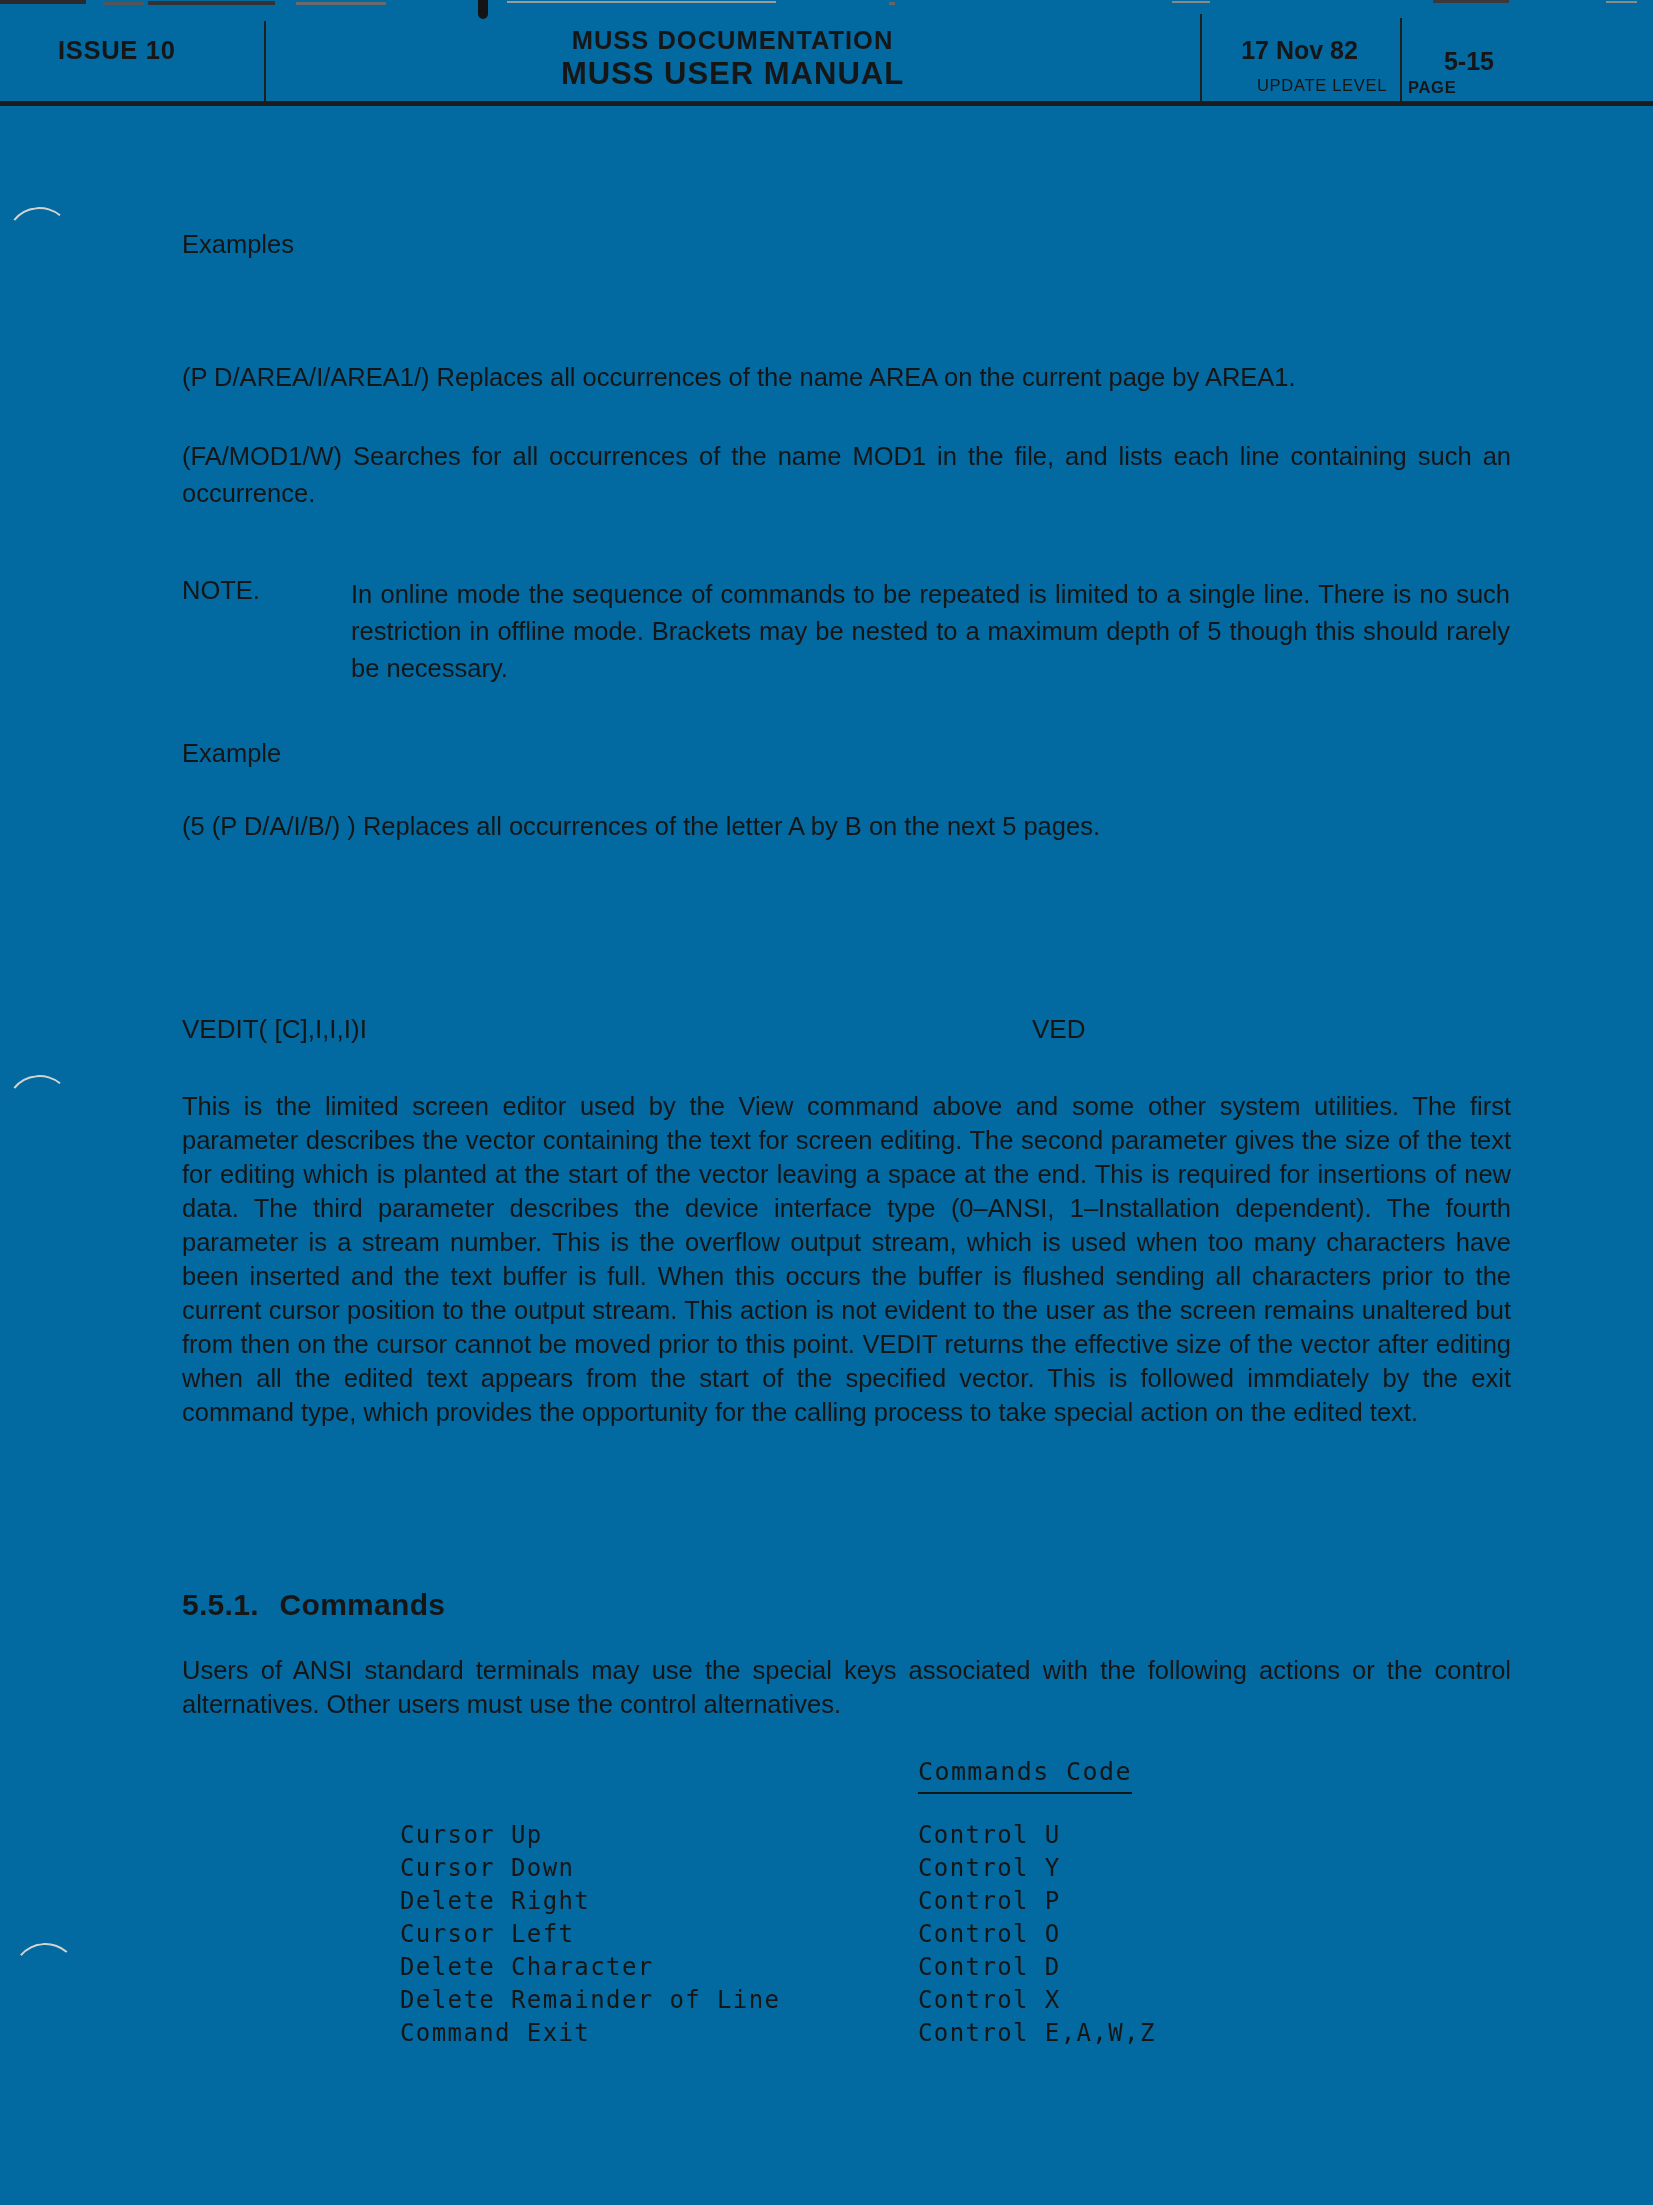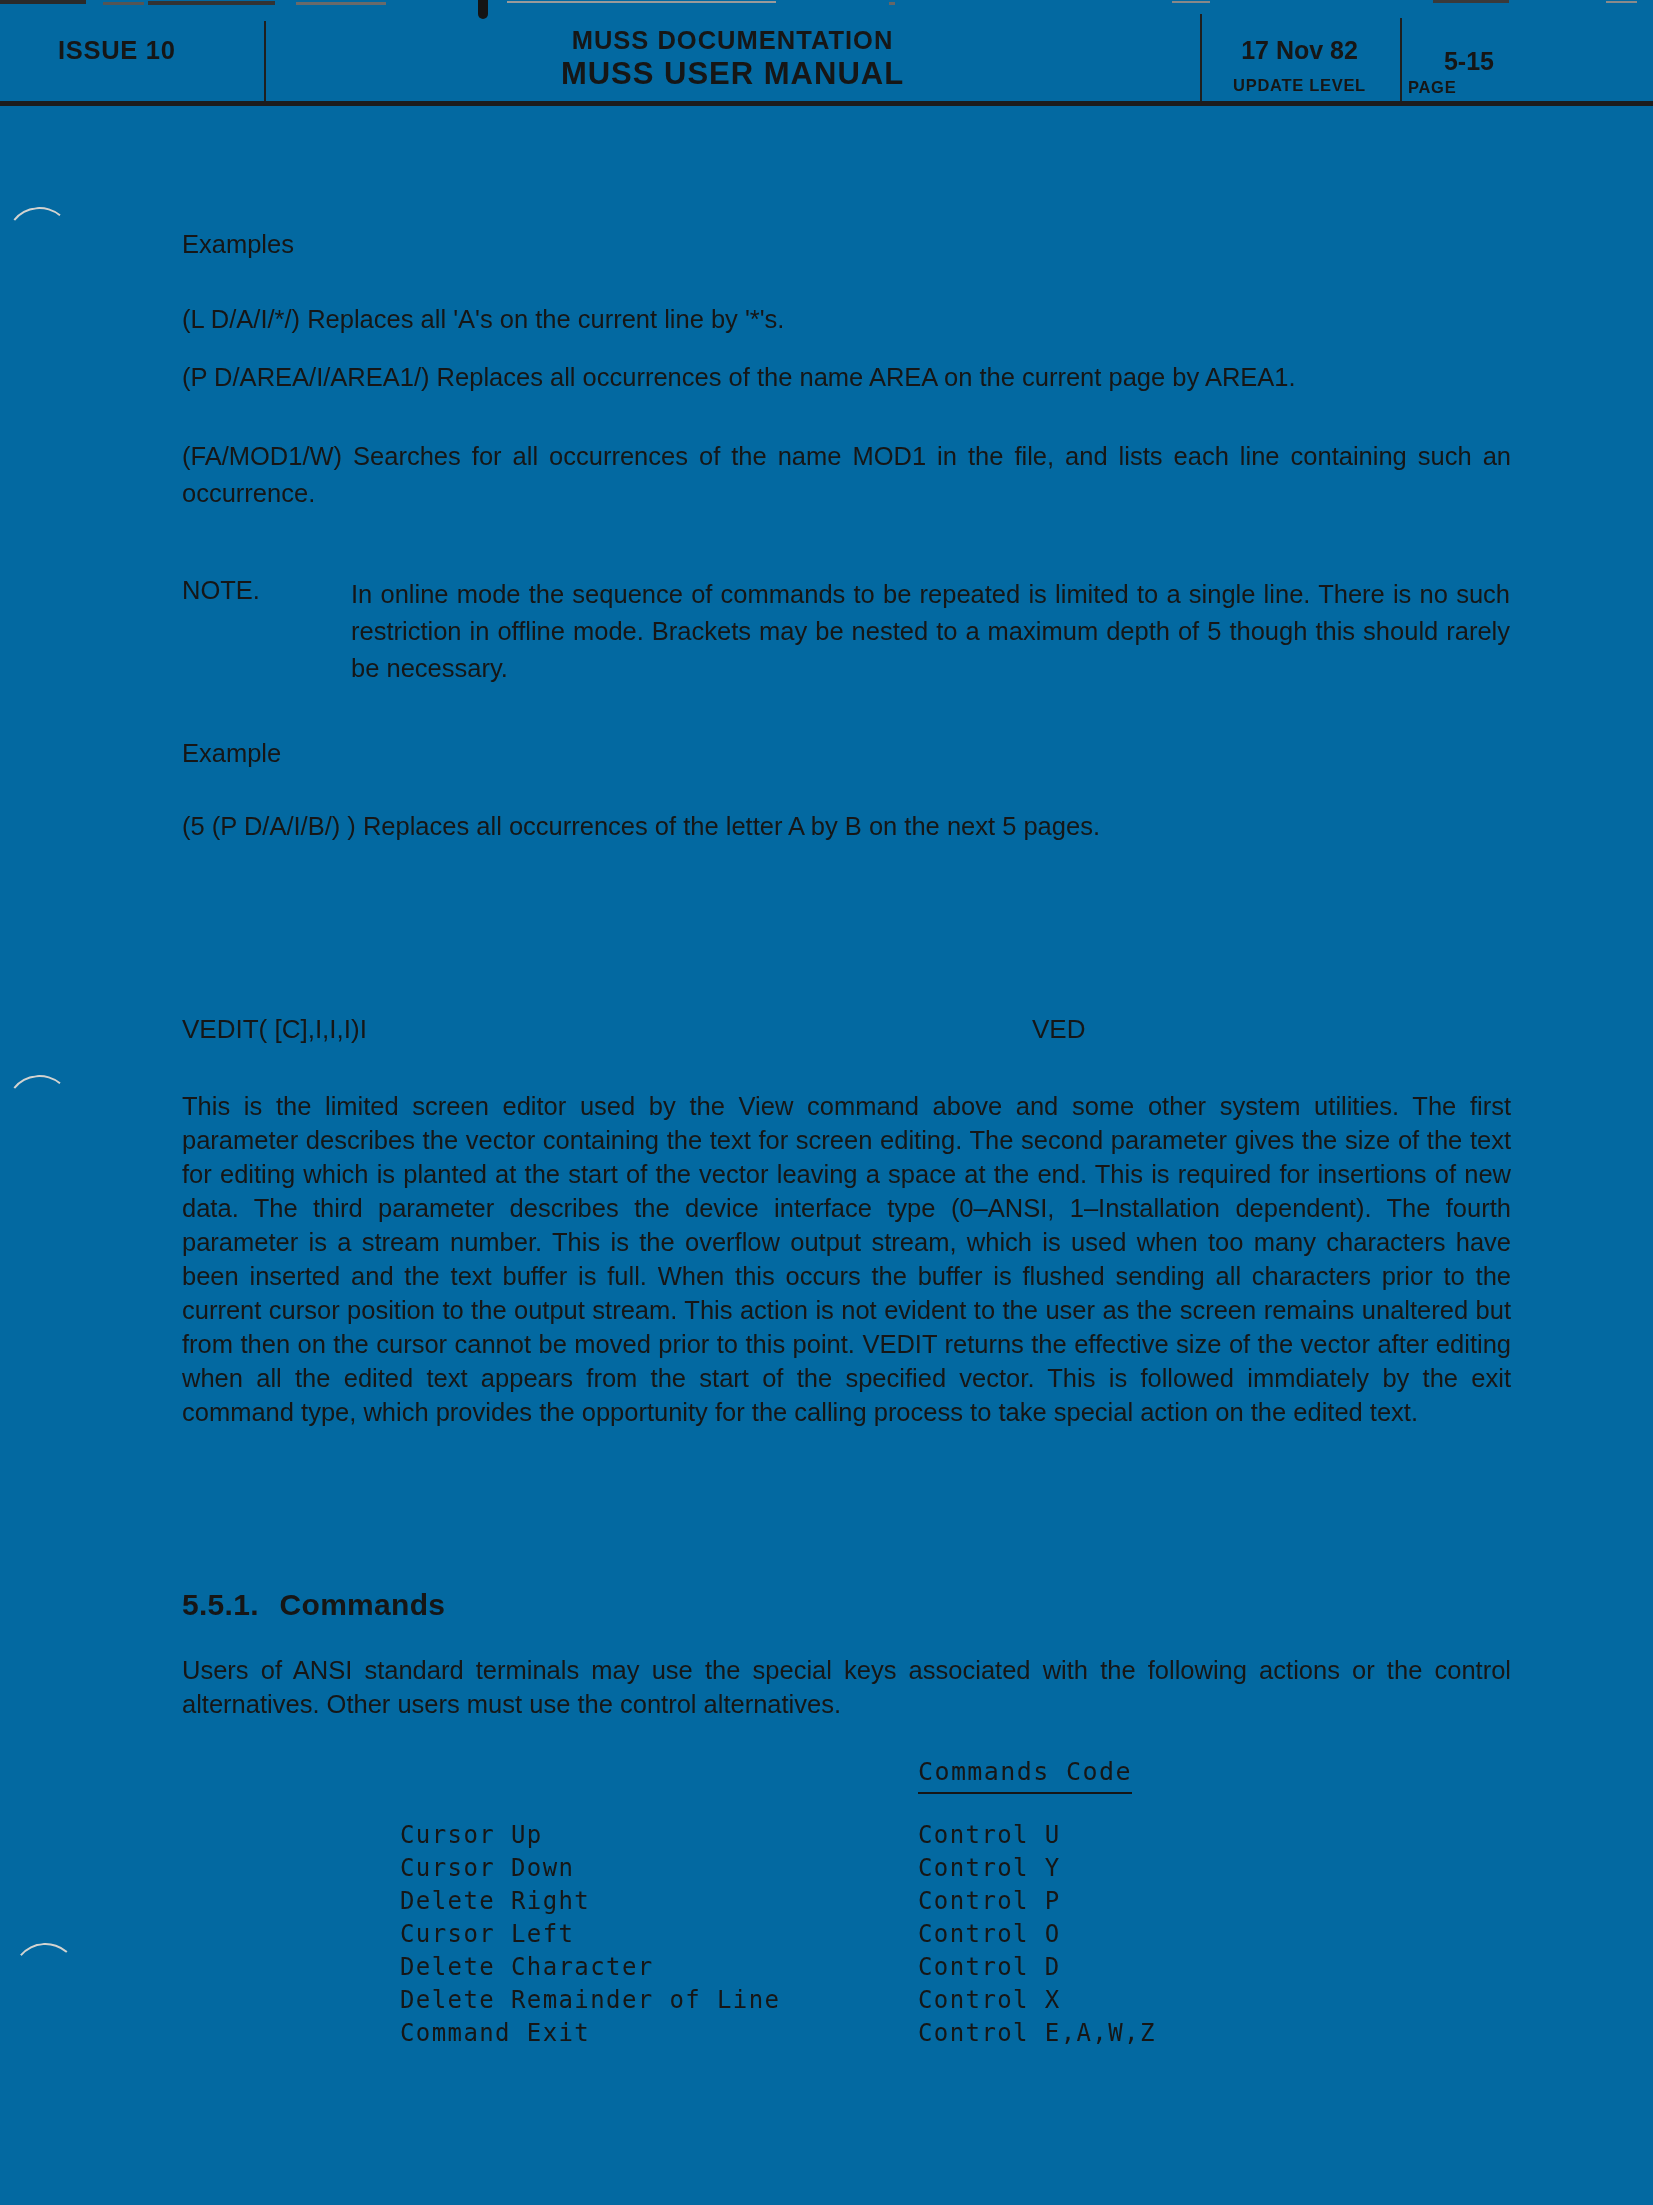--- a/index.html
+++ b/index.html
@@ -18,21 +18,21 @@
   .vline { width:2.1px; background:#1f1f1f; }
   .v1 { left:264px; top:20.7px;  height:80px; }
   .v2 { left:1200px; top:13.8px; height:87px; }
   .v3 { left:1400px; top:18px; height:83px; }
 
   .issue { left:58px; top:36px; font-size:25.5px; font-weight:bold; letter-spacing:0.7px; }
   .title-block { left:264px; top:26px; width:937px; text-align:center; font-weight:bold; }
   .title-1 { font-size:25.5px; letter-spacing:1px; }
   .title-2 { font-size:31px; letter-spacing:1px; margin-top:1.4px; }
   .update-date  { left:1200px; top:36px;  width:199px; text-align:center; font-size:25px; font-weight:bold; }
-  .update-label { left:1200px; top:76px; width:199px; text-align:center; font-size:16.5px; font-weight:bold; letter-spacing:0.7px; }
+  .update-label { left:1200px; top:76px; width:222px; text-align:center; font-size:16.5px; font-weight:normal; letter-spacing:0.7px;padding-left:11px; }
   .page-number  { left:1400px; top:47px;  width:138px; text-align:center; font-size:25px; font-weight:bold; }
   .page-label   { left:1408px; top:78px; font-size:16.5px; font-weight:bold; letter-spacing:0.7px; }
 
   
   .btxt { left:182px; width:1329px; font-size:25.5px; line-height:34px; }
   .justify { text-align:justify; }
   .examples-heading { top:227px; }
   .ex1 { top:302px; }
   .ex2 { top:360px; }
   .ex3 { top:438px; line-height:37px; }
@@ -105,21 +105,20 @@
     <div class="abs page-label">PAGE</div>
 
     <div class="abs vline v1"></div>
     <div class="abs vline v2"></div>
     <div class="abs vline v3"></div>
     <div class="abs hdr-rule"></div>
   </header>
 
   <div class="abs btxt examples-heading">Examples</div>
 
-  <div class="abs btxt ex1">(L D/A/I/*/) Replaces all 'A's on the current line by '*'s.</div>
   <div class="abs btxt ex2">(P D/AREA/I/AREA1/) Replaces all occurrences of the name AREA on the current page by AREA1.</div>
   <div class="abs btxt ex3 justify">(FA/MOD1/W) Searches for all occurrences of the name MOD1 in the file, and lists each line containing such an occurrence.</div>
 
   <div class="abs note-label">NOTE.</div>
   <div class="abs note-text justify">In online mode the sequence of commands to be repeated is limited to a single line.  There is no such restriction in offline mode.  Brackets may be nested to a maximum depth of 5 though this should rarely be necessary.</div>
 
   <div class="abs btxt example-heading">Example</div>
   <div class="abs btxt ex4">(5 (P D/A/I/B/)  ) Replaces all occurrences of the letter A by B on the next 5 pages.</div>
 
 

